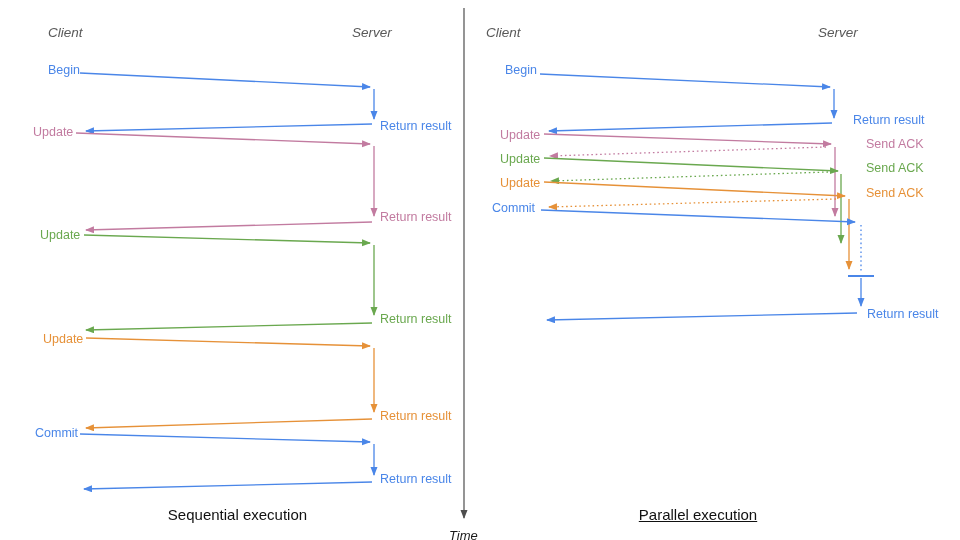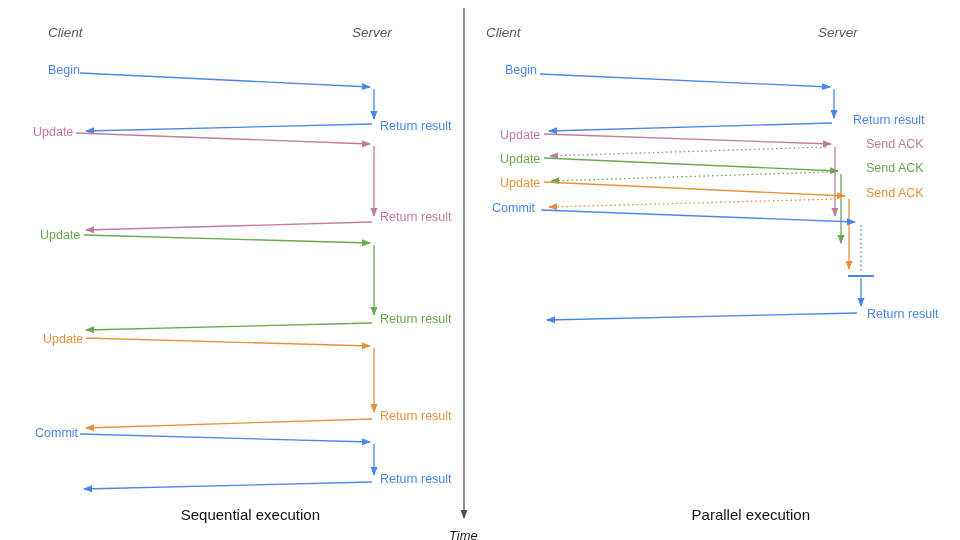--- a/index.html
+++ b/index.html
@@ -3,21 +3,21 @@
 <meta charset="utf-8">
 <style>
   html,body{margin:0;padding:0;background:#ffffff;}
   .canvas{
     position:relative;width:960px;height:540px;overflow:hidden;
     background:#ffffff;font-family:"Liberation Sans", sans-serif;
   }
   .canvas svg{position:absolute;left:0;top:0;}
   .lbl{position:absolute;font-size:12.5px;line-height:1.1;white-space:nowrap;}
   .hdr{position:absolute;font-size:13.5px;font-style:italic;color:#595959;white-space:nowrap;}
-  .caption{position:absolute;font-size:15px;color:#111111;text-align:right;white-space:nowrap;}
+  .caption{position:absolute;font-size:15px;color:#111111;text-align:center;white-space:nowrap;}
   .time-lbl{position:absolute;font-size:13px;color:#1a1a1a;white-space:nowrap;}
   .blue{color:#4a86e8;text-align:center;}
   .pink{color:#c27ba0;}
   .green{color:#6aa84f;}
   .orange{color:#e69138;}
 </style>
 </head>
 <body>
 
 <div class="canvas">
@@ -128,18 +128,18 @@
 
     <div class="lbl green" style="left:500px;top:153px;">Update</div>
     <div class="lbl green" style="left:866px;top:162px;">Send ACK</div>
 
     <div class="lbl orange" style="left:500px;top:177px;">Update</div>
     <div class="lbl orange" style="left:866px;top:187px;">Send ACK</div>
 
     <div class="lbl blue" style="left:492px;top:202px;">Commit</div>
     <div class="lbl blue" style="left:867px;top:308px;">Return result</div>
 
-    <div class="caption" style="left:650px;top:506px;width:160px;">Parallel execution</div>
+    <div class="caption" style="left:618px;top:506px;width:160px;text-decoration:underline;">Parallel execution</div>
   </div>
 
   <div class="time-lbl" style="left:449px;top:528px;font-style:italic;">Time</div>
 
 </div>
 
 </body></html>

